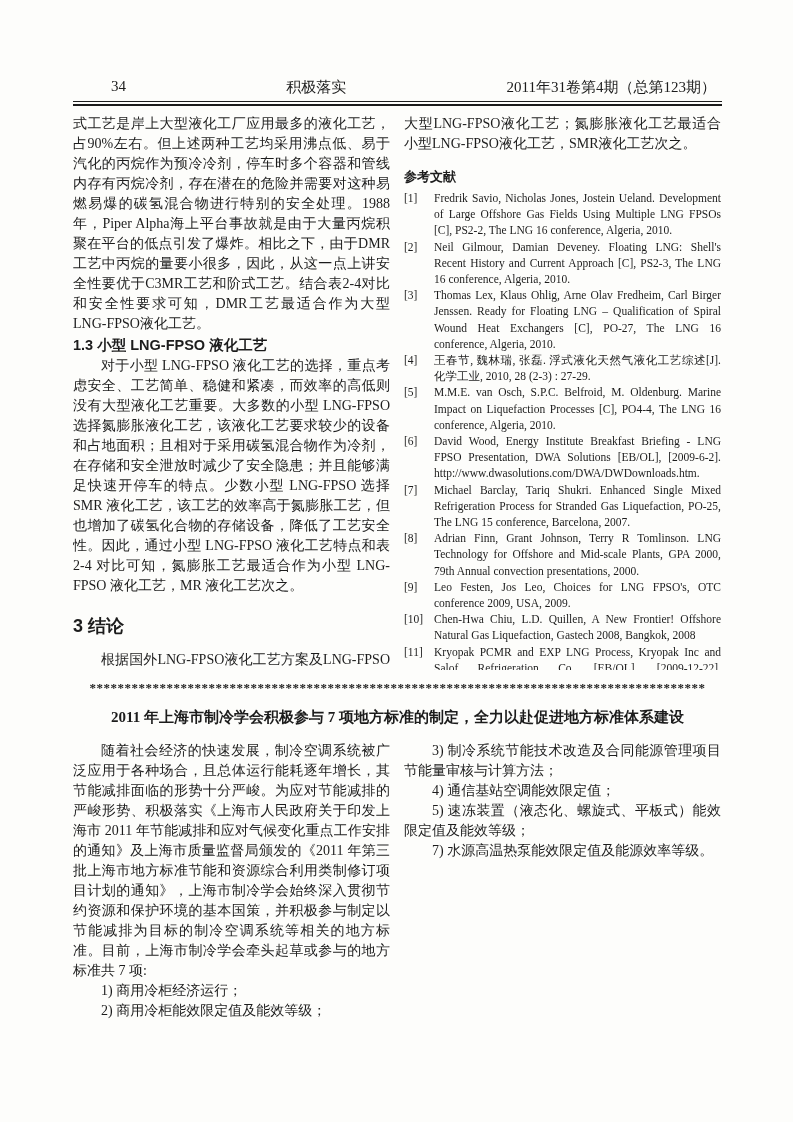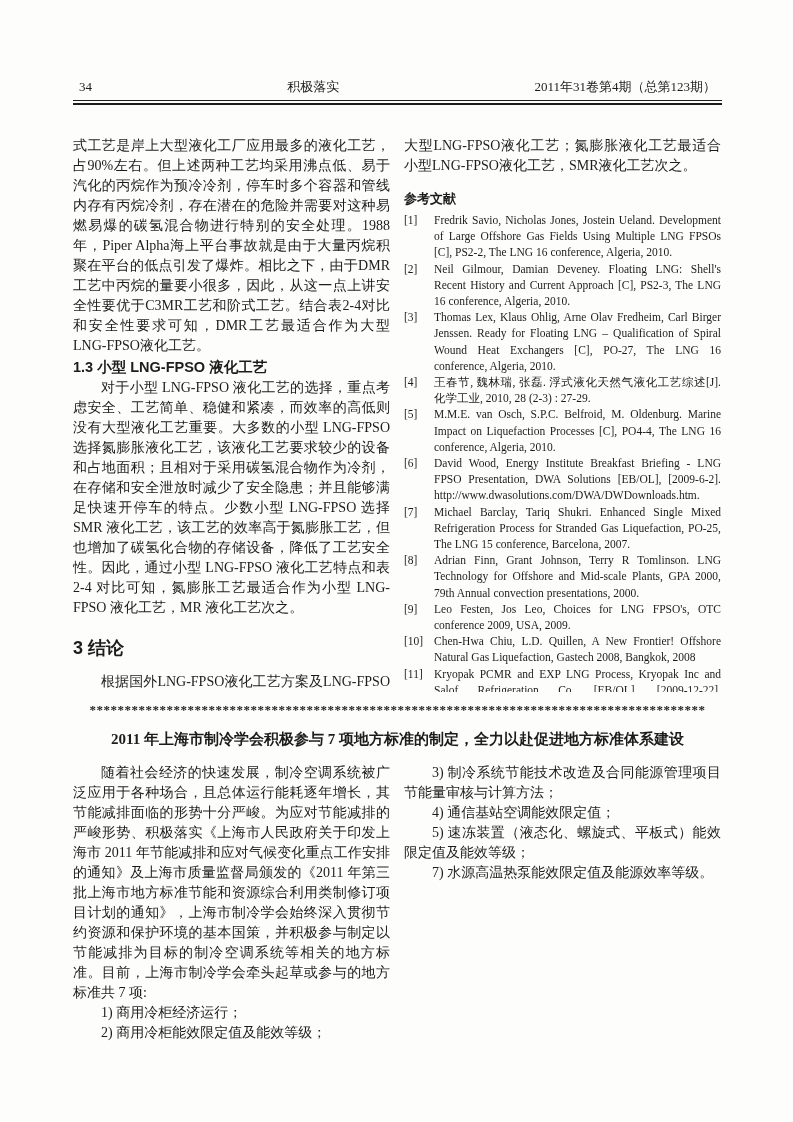--- a/index.html
+++ b/index.html
@@ -12,37 +12,38 @@
     background: #fdfdfb;
     color: #1c1c1c;
     font-family: "Liberation Serif", "DejaVu Serif", serif;
     overflow: hidden;
   }
   .content { padding: 78px 71px 0 73px; }
 
   
   .running-head {
     display: flex;
-    align-items: center;
+    align-items: flex-start;
     justify-content: space-between;
-    font-size: 13px;
+    font-size: 15px;
     padding: 0 6px 4px 6px;
+    margin-left: 32px;
   }
   .head-rule {
     height: 5px;
     border-top: 1.5px solid #1c1c1c;
     border-bottom: 2.5px solid #1c1c1c;
     margin-bottom: 2px;
   }
 
   
   .article {
     display: flex;
     gap: 14px;
-    margin-top: 31px;
+    margin-top: 8px;
     height: 556px;
     overflow: hidden;
   }
   .col { width: 317px; }
   .body-text {
     font-size: 14px;
     line-height: 20px;
     text-align: justify;
     text-justify: inter-character;
   }

